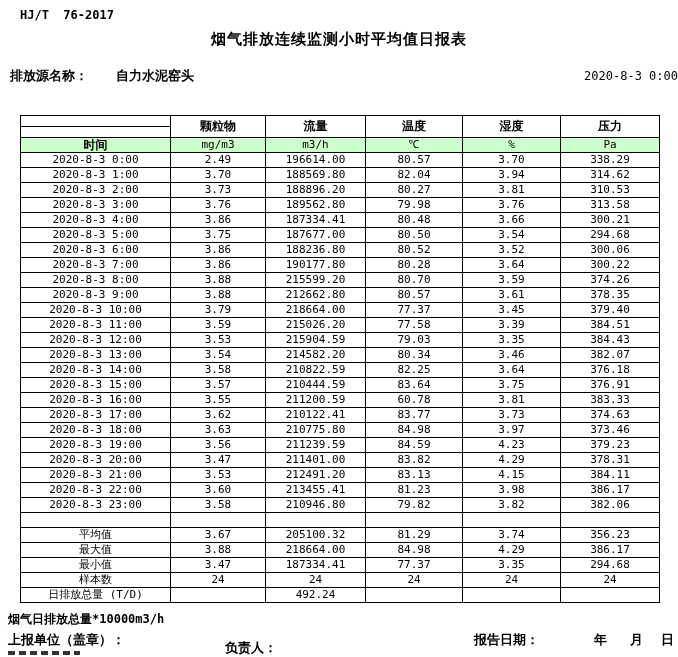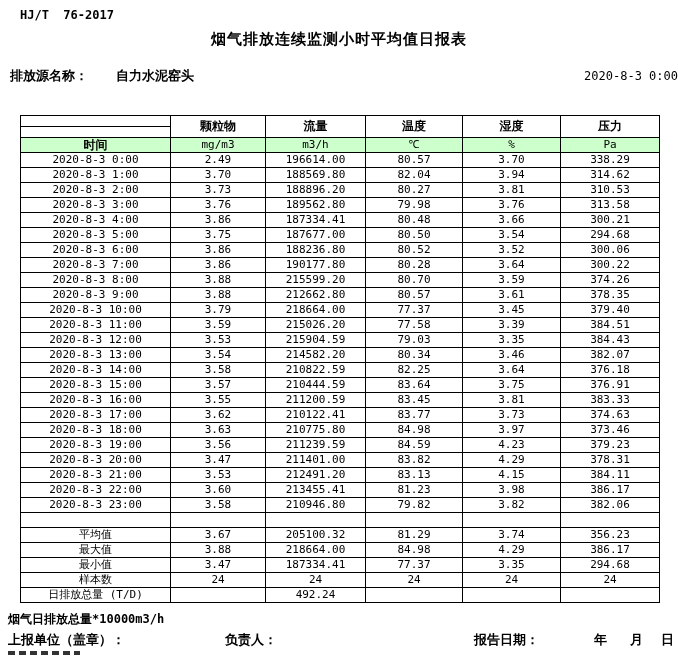--- a/index.html
+++ b/index.html
@@ -16,21 +16,21 @@
   tr.hrow1 th{height:21px;line-height:21px;font-size:12px;font-weight:bold;}
   td.split-cell{padding:0;vertical-align:top;}
   .split-line{height:10px;border-bottom:1px solid #000;}
   tr.unit-row th,tr.unit-row td{background:#ccffcc;}
   tr.unit-row th{font-size:12px;font-weight:bold;}
   td.sum-label{font-weight:bold;font-size:12px;}
   .note{position:absolute;left:8px;top:611px;font-size:12px;font-weight:bold;}
   .sigline{position:absolute;left:0;top:631px;width:588px;height:16px;font-size:13px;font-weight:bold;}
   .sigline span{position:absolute;white-space:nowrap;}
   .sig-unit{left:8px;}
-  .sig-resp{left:225px;}
+  .sig-resp{left:225px;margin-top:8px;}
   .sig-reporter{left:340px;margin-top:42px;}
   .sig-date{left:474px;}
   .sig-year{left:594px;}
   .sig-month{left:630px;}
   .sig-day{left:661px;}
   .artifact{position:absolute;left:8px;top:651px;width:72px;height:4px;
         background:repeating-linear-gradient(90deg,#333 0 7px,transparent 7px 11px);}
 </style>
 </head>
 <body>
@@ -198,21 +198,21 @@
           <td>3.57</td>
           <td>210444.59</td>
           <td>83.64</td>
           <td>3.75</td>
           <td>376.91</td>
         </tr>
         <tr>
           <td>2020-8-3 16:00</td>
           <td>3.55</td>
           <td>211200.59</td>
-          <td>83.45</td>
+          <td>60.78</td>
           <td>3.81</td>
           <td>383.33</td>
         </tr>
         <tr>
           <td>2020-8-3 17:00</td>
           <td>3.62</td>
           <td>210122.41</td>
           <td>83.77</td>
           <td>3.73</td>
           <td>374.63</td>

